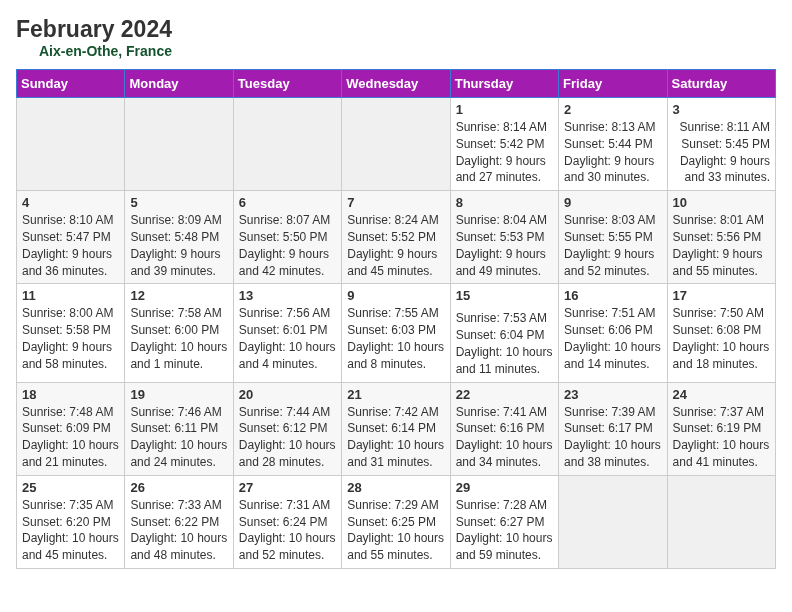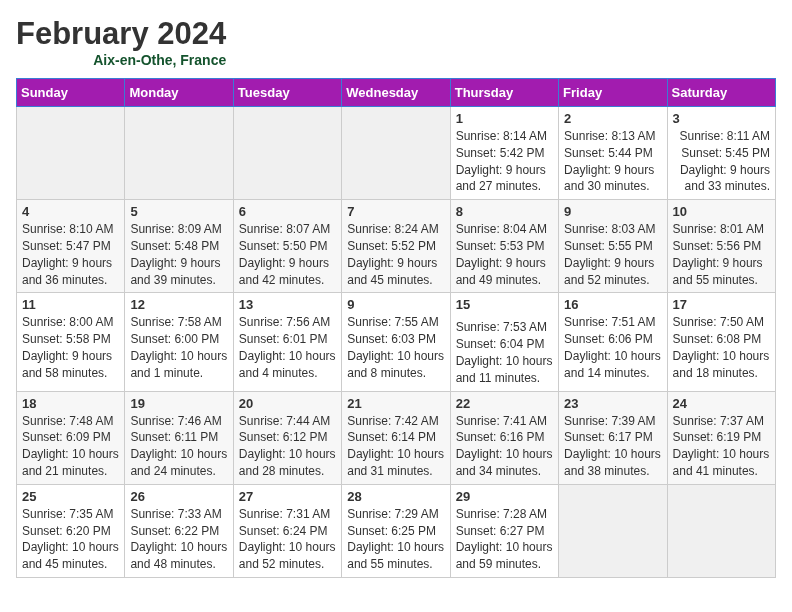--- a/index.html
+++ b/index.html
@@ -29,21 +29,21 @@
     .logo-blue { color: #3a7bd5; }
     .logo-icon {
       width: 28px;
       height: 28px;
       margin-left: 2px;
     }
     .title-block {
       text-align: right;
     }
     .calendar-title {
-      font-size: 31px;
+      font-size: 23px;
       font-weight: bold;
       color: #333;
     }
     .calendar-subtitle {
       font-size: 14px;
       color: #14532d;
       font-weight: bold;
     }
     table {
       width: 100%;

